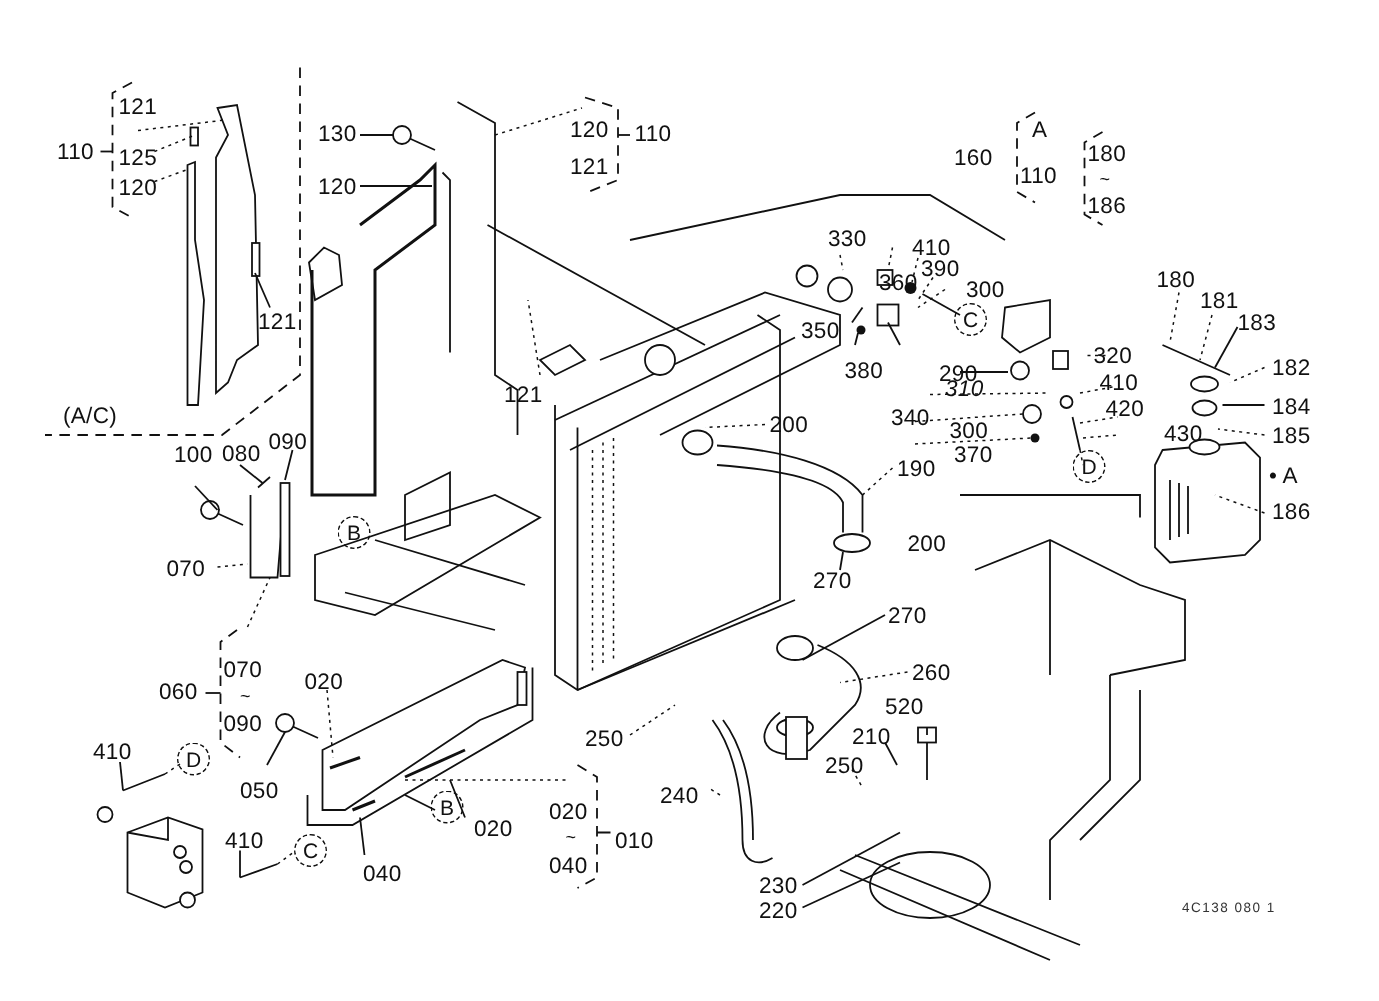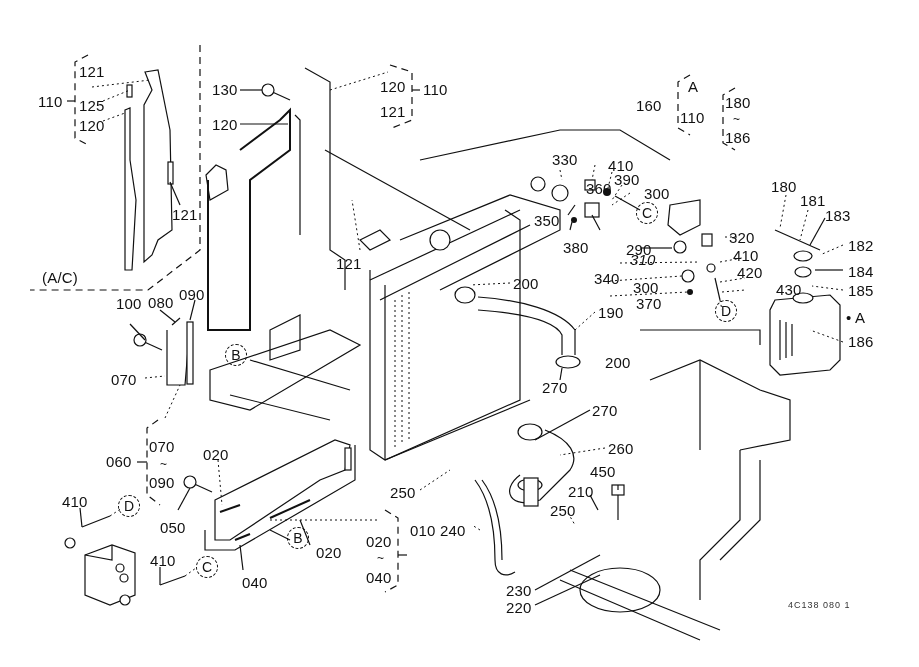--- a/index.html
+++ b/index.html
@@ -276,21 +276,21 @@
 <span class="lbl" style="left:846px;top:310px;">• A</span>
 <span class="lbl" style="left:848px;top:334px;">186</span>
 
 <span class="lbl" style="left:513px;top:276px;">200</span>
 <span class="lbl" style="left:598px;top:305px;">190</span>
 <span class="lbl" style="left:605px;top:355px;">200</span>
 <span class="lbl" style="left:542px;top:380px;">270</span>
 <span class="lbl" style="left:592px;top:403px;">270</span>
 <span class="lbl" style="left:608px;top:441px;">260</span>
 <span class="lbl" style="left:390px;top:485px;">250</span>
-<span class="lbl" style="left:590px;top:464px;">450</span>
+<span class="lbl" style="left:590px;top:464px;">520</span>
 <span class="lbl" style="left:568px;top:484px;">210</span>
 <span class="lbl" style="left:550px;top:503px;">250</span>
 <span class="lbl" style="left:440px;top:523px;">240</span>
 <span class="lbl" style="left:506px;top:583px;">230</span>
 <span class="lbl" style="left:506px;top:600px;">220</span>
 
 <span class="lbl" style="left:116px;top:296px;">100</span>
 <span class="lbl" style="left:148px;top:295px;">080</span>
 <span class="lbl" style="left:179px;top:287px;">090</span>
 <span class="lbl" style="left:111px;top:372px;">070</span>
@@ -299,18 +299,18 @@
 <span class="lbl" style="left:160px;top:458px;font-size:12px;">~</span>
 <span class="lbl" style="left:149px;top:475px;">090</span>
 
 <span class="lbl" style="left:203px;top:447px;">020</span>
 <span class="lbl" style="left:160px;top:520px;">050</span>
 <span class="lbl" style="left:316px;top:545px;">020</span>
 <span class="lbl" style="left:242px;top:575px;">040</span>
 <span class="lbl" style="left:366px;top:534px;">020</span>
 <span class="lbl" style="left:377px;top:552px;font-size:12px;">~</span>
 <span class="lbl" style="left:366px;top:570px;">040</span>
-<span class="lbl" style="left:410px;top:523px;">010</span>
+<span class="lbl" style="left:410px;top:553px;">010</span>
 
 <span class="lbl" style="left:62px;top:494px;">410</span>
 <span class="lbl" style="left:150px;top:553px;">410</span>
 
 <span class="lbl small" style="left:788px;top:601px;">4C138 080 1</span>
 
 </body></html>

